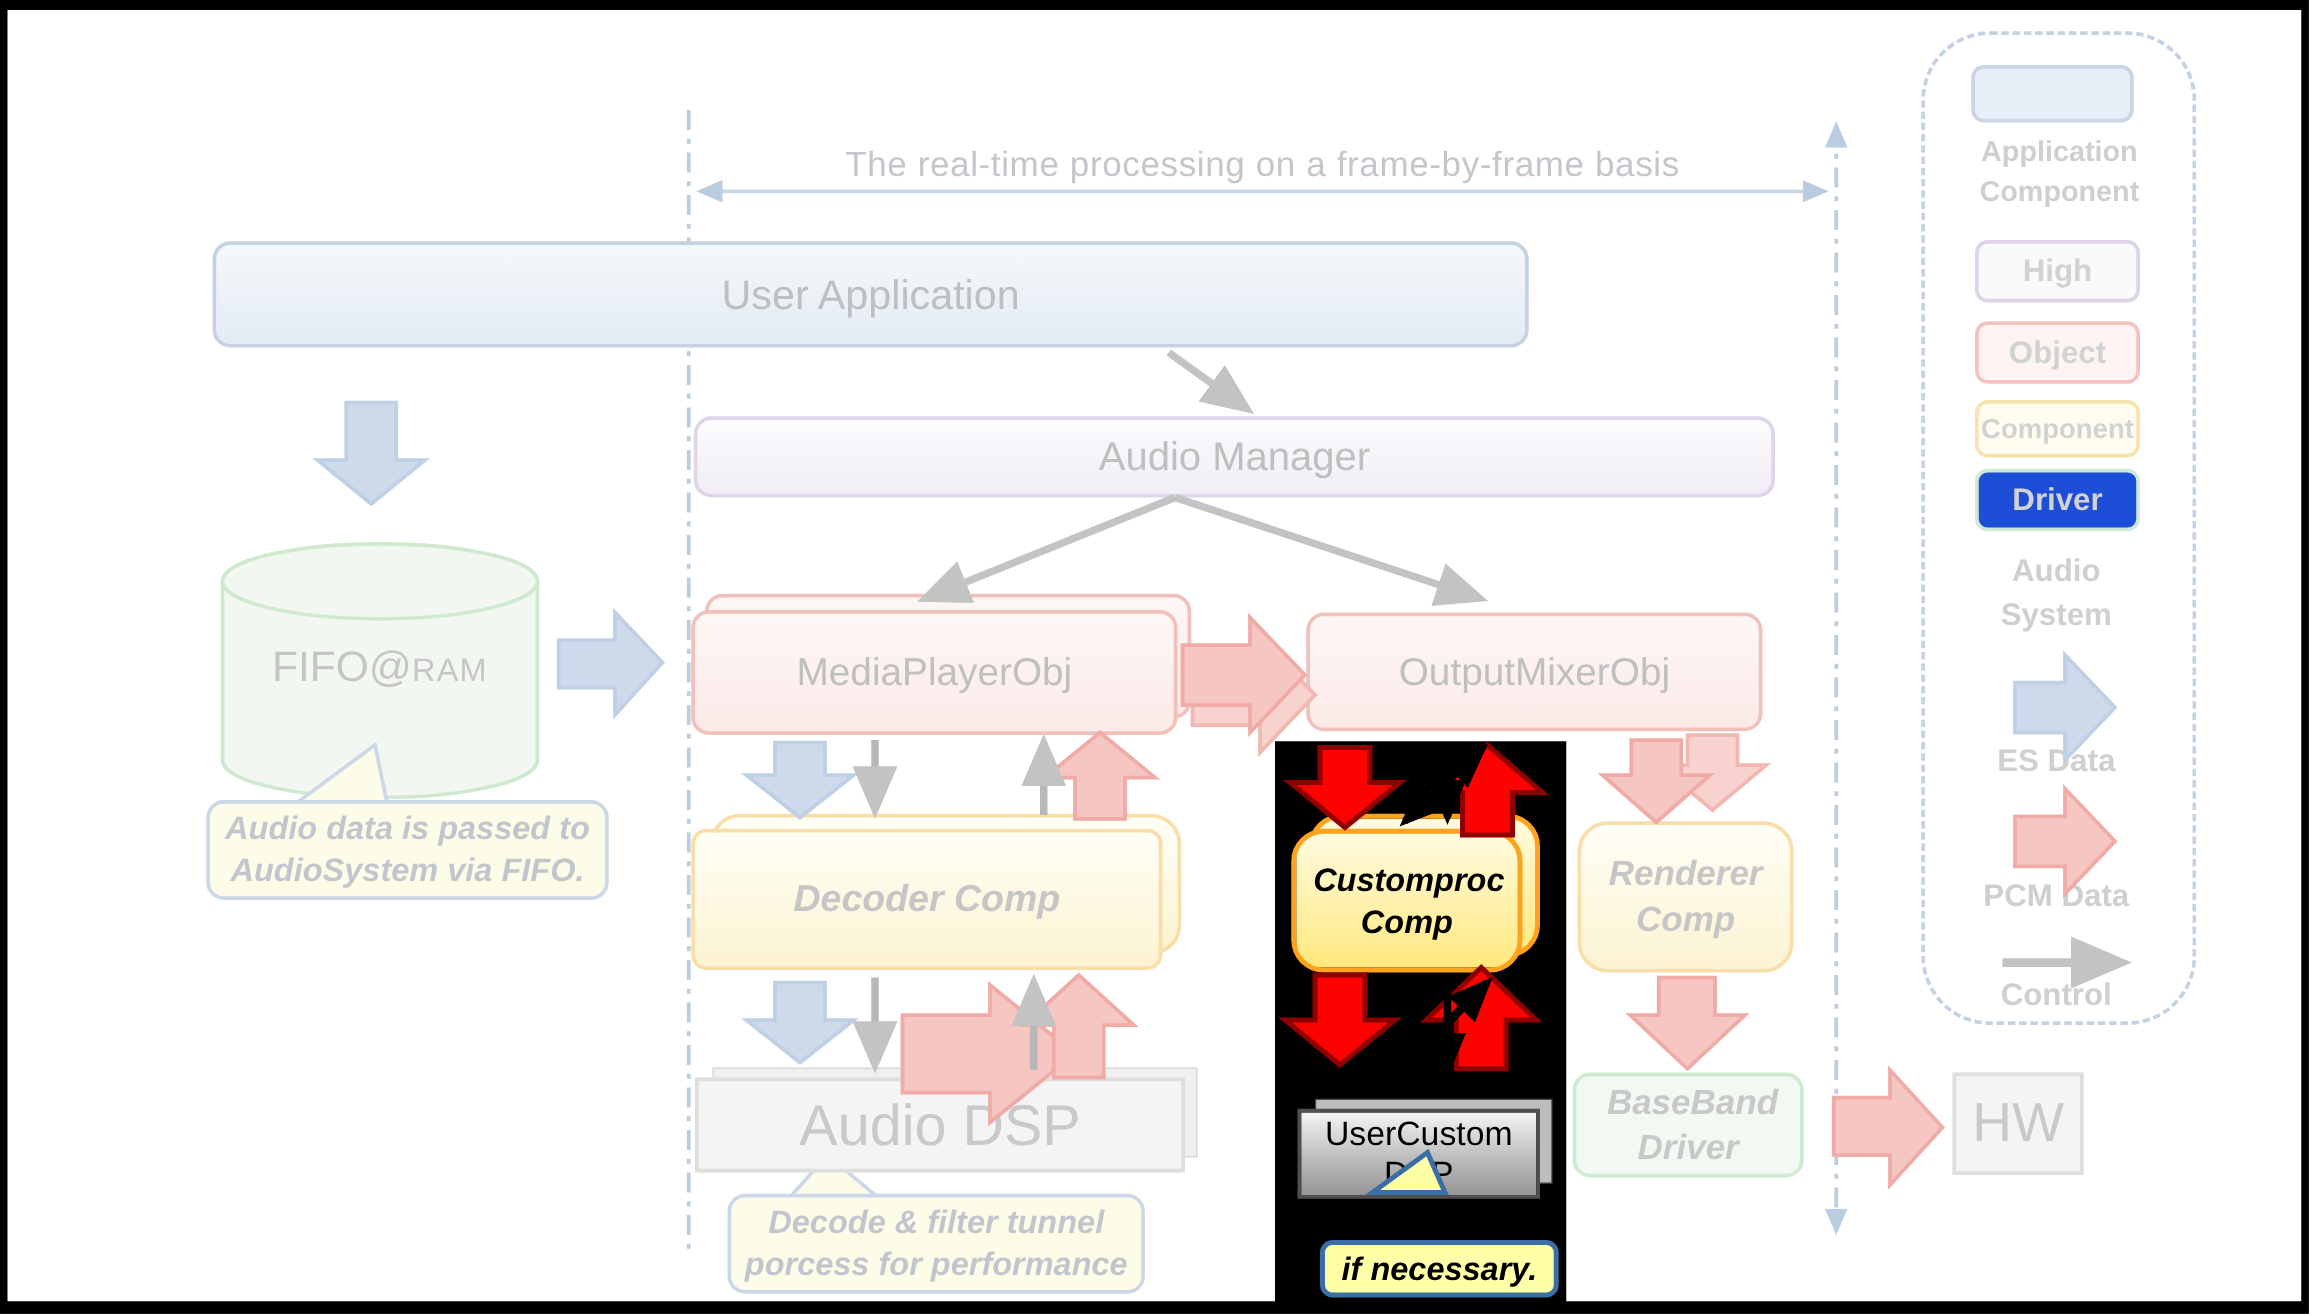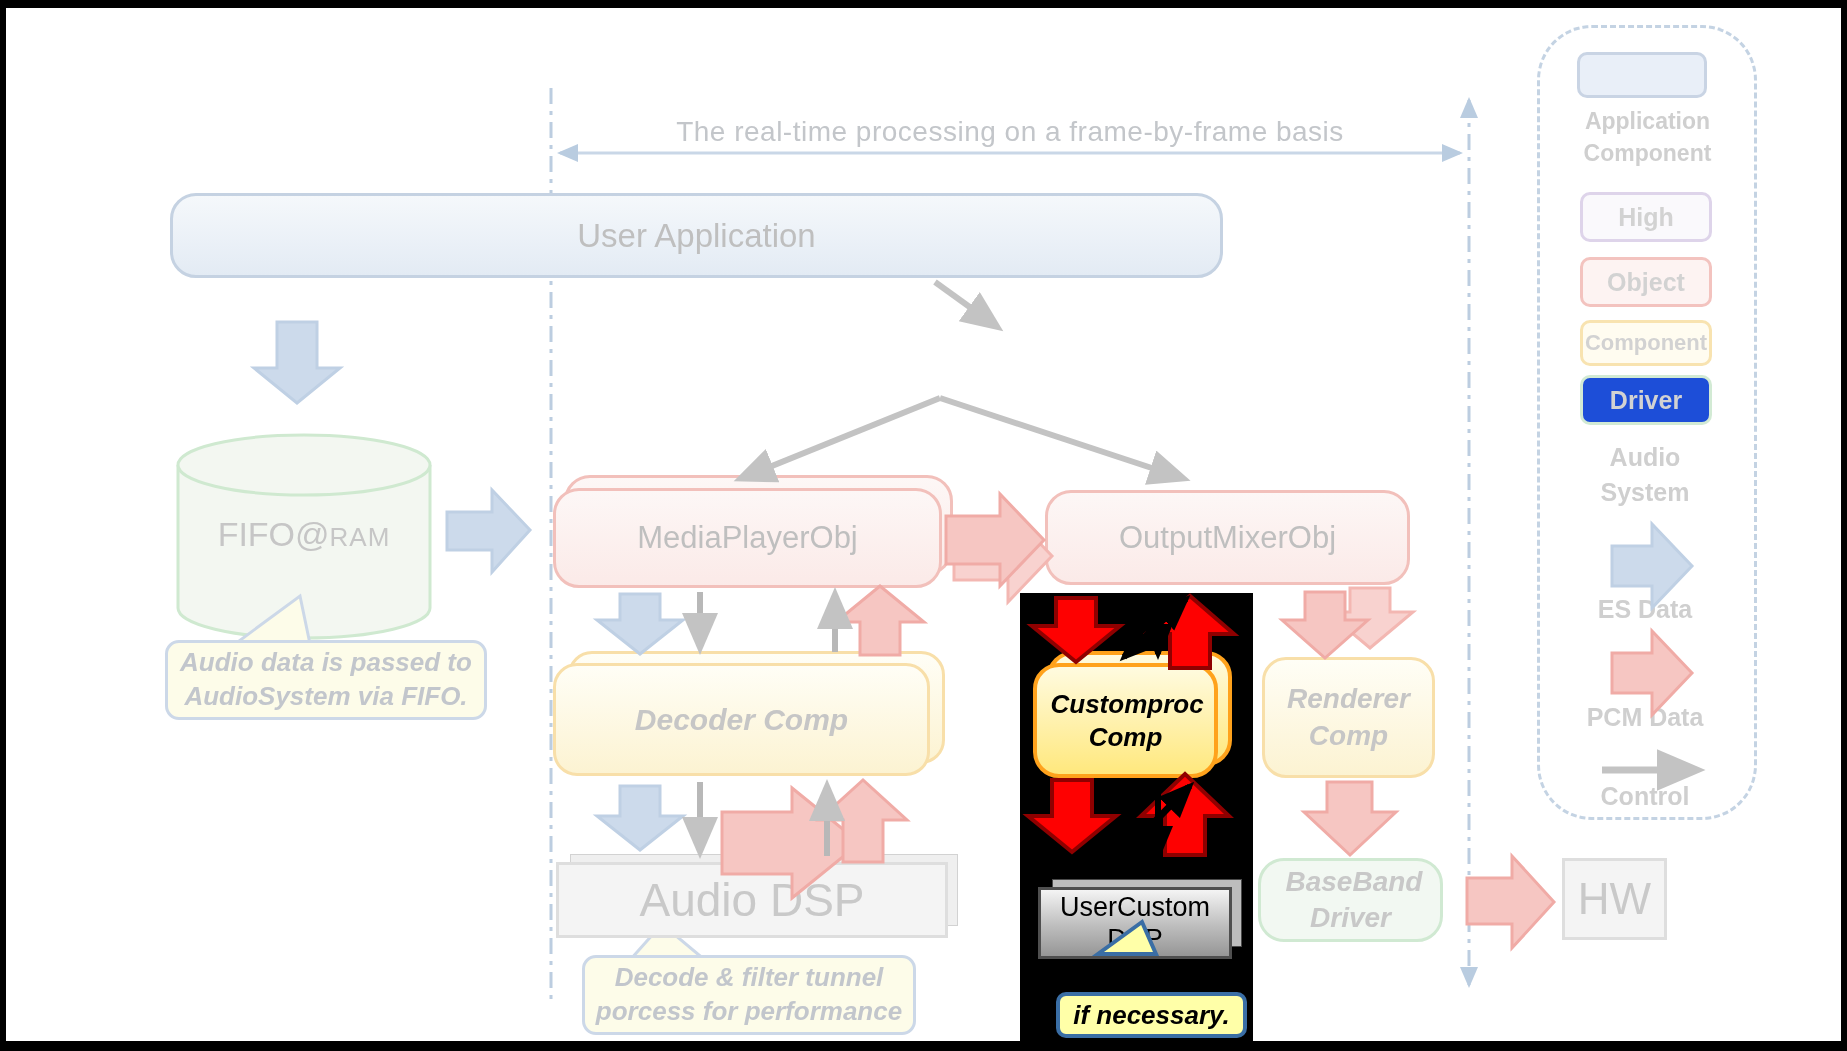--- a/index.html
+++ b/index.html
@@ -14,21 +14,21 @@
   .node{position:absolute;display:flex;align-items:center;justify-content:center;
         text-align:center;z-index:2;}
   #svg-over{z-index:3;}
   .hl{z-index:5;}
   #svg-hl{z-index:6;}
   .hl-top{z-index:7;}
 
   .title{position:absolute;left:558px;top:116px;width:904px;text-align:center;
          font-size:28px;color:#c3c6ca;z-index:2;letter-spacing:.5px;}
 
-  .rounded{border-radius:26px;justify-content:center;}
+  .rounded{border-radius:14px;justify-content:center;}
   .b-blue  {border:3px solid #c5d2e2;background:linear-gradient(180deg,#f5f8fb 0%,#e3ebf4 100%);}
   .b-purple{border:3px solid #ded5e9;background:linear-gradient(180deg,#fcfbfd 0%,#f1edf6 100%);}
   .b-red   {border:3px solid #f2c0bb;background:linear-gradient(180deg,#fdf7f6 0%,#fbeae8 100%);}
   .b-yellow{border:3px solid #f8dfa9;background:linear-gradient(180deg,#fffef6 0%,#fcf3d2 100%);}
   .b-green {border:3px solid #d0e9d2;background:#f2f8f2;}
   .b-gray  {border:3px solid #dedede;background:#f4f4f4;}
 
   .faded-label{color:#bfbfbf;}
   .stacked-back{z-index:2;}
   .stacked-front{z-index:2;}
@@ -79,32 +79,35 @@
 
     <polygon points="1467,878 1512,878 1512,856 1554,902 1512,948 1512,924 1467,924" fill="#f6c6c2" stroke="#f0aba6" stroke-width="3"></polygon>
   </svg>
 
   <div class="title">The real-time processing on a frame-by-frame basis</div>
 
   <div class="node rounded b-blue" style="left:170px;top:193px;width:1053px;height:85px;">
     <span class="faded-label" style="font-size:33px;">User Application</span>
   </div>
 
+  <div class="node rounded b-purple" style="left:555px;top:333px;width:865px;height:65px;">
+    <span class="faded-label" style="font-size:32px;">Audio Manager</span>
+  </div>
 
   <div class="node rounded b-red stacked-back" style="left:564px;top:475px;width:389px;height:100px;"></div>
   <div class="node rounded b-red stacked-front" style="left:553px;top:488px;width:389px;height:100px;">
     <span class="faded-label" style="font-size:31px;">MediaPlayerObj</span>
   </div>
 
   <div class="node rounded b-red" style="left:1045px;top:490px;width:365px;height:95px;">
     <span class="faded-label" style="font-size:31px;">OutputMixerObj</span>
   </div>
 
   <div class="node b-yellow stacked-back" style="left:568px;top:651px;width:377px;height:113px;border-radius:24px;"></div>
-  <div class="node b-yellow stacked-front" style="left:553px;top:663px;width:377px;height:113px;border-radius:24px;">
+  <div class="node b-yellow stacked-front" style="left:553px;top:663px;width:377px;height:113px;border-radius:12px;">
     <span class="faded-label" style="font-size:30px;font-weight:bold;font-style:italic;color:#c6c6c6;">Decoder Comp</span>
   </div>
 
   <div class="node b-yellow" style="left:1262px;top:657px;width:173px;height:121px;border-radius:24px;">
     <span class="faded-label" style="font-size:28px;font-weight:bold;font-style:italic;color:#c6c6c6;width:130px;line-height:1.3;">Renderer Comp</span>
   </div>
 
   <div class="node b-gray box3d-dsp" style="left:556px;top:862px;width:392px;height:76px;">
     <span class="faded-label" style="font-size:46px;color:#c9c9c9;">Audio DSP</span>
   </div>

